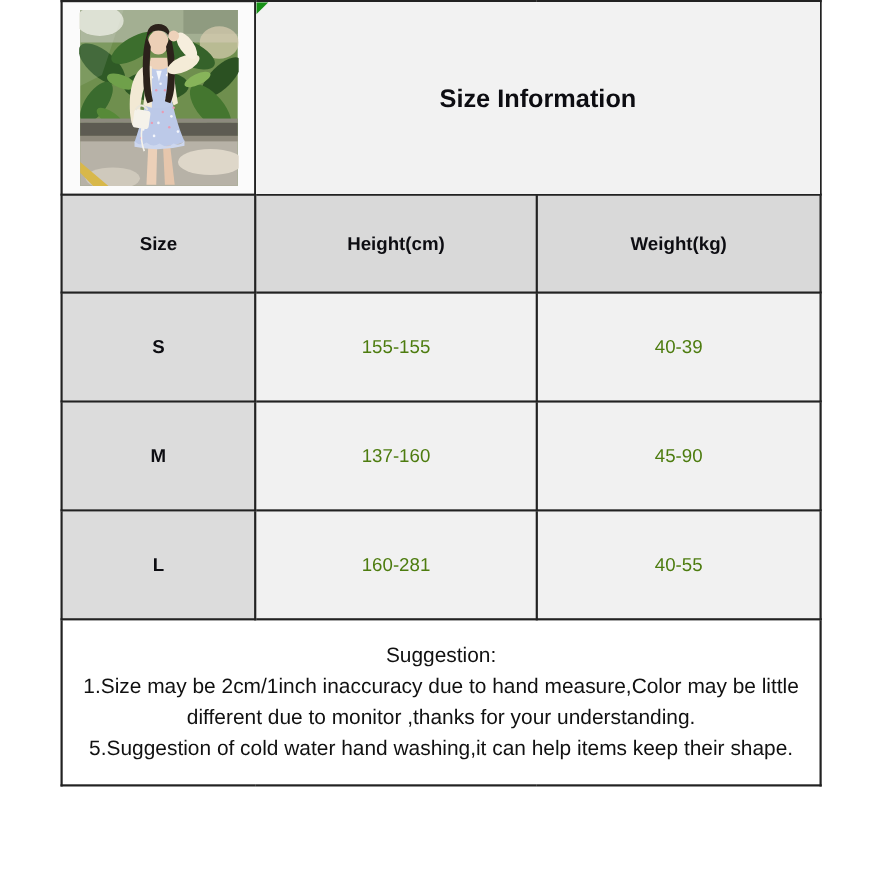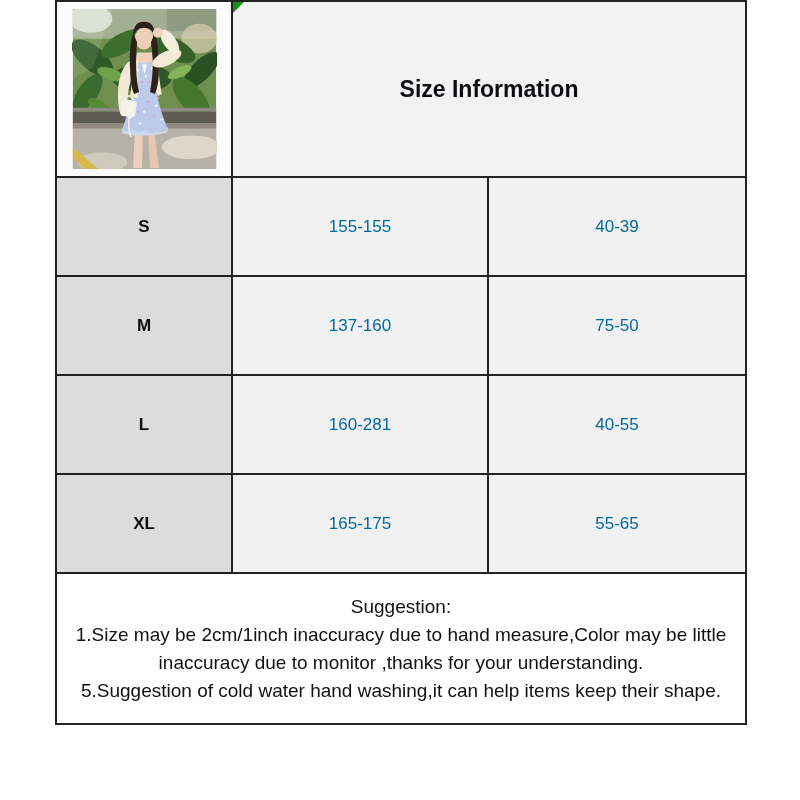--- a/index.html
+++ b/index.html
@@ -36,21 +36,21 @@
     width:0;height:0;
     border-top:11px solid #169116;
     border-right:11px solid transparent;
   }
   
   tr.head-row td{background:#d9d9d9;height:85px;font-weight:bold;font-size:17px;color:#0d0d12;}
   td.size-head{font-size:28px;}
   
   tr.data-row td{height:95px;font-size:17px;}
   tr.data-row td.row-label{background:#dcdcdc;font-weight:bold;color:#0d0d12;}
-  tr.data-row td.row-value{background:#f1f1f1;color:#0369a1;}
+  tr.data-row td.row-value{background:#f1f1f1;color:#4d7c0f;}
   
   td.attention-cell{
     background:#ffffff;
     height:143px;
     text-align:left;
     vertical-align:top;
     padding:3px 6px;
     font-size:19px;
     line-height:28px;
     color:#111111;
@@ -149,45 +149,45 @@
               </g>
             </svg>
           </div>
         </td>
         <td class="title-cell" colspan="2">
           <span class="corner-marker"></span>
           <span>Size Information</span>
         </td>
       </tr>
 
+      <tr class="head-row">
+        <td class="size-head">Size</td>
+        <td>Height(cm)</td>
+        <td>Weight(kg)</td>
+      </tr>
 
       <tr class="data-row">
         <td class="row-label">S</td>
         <td class="row-value">155-155</td>
         <td class="row-value">40-39</td>
       </tr>
       <tr class="data-row">
         <td class="row-label">M</td>
         <td class="row-value">137-160</td>
-        <td class="row-value">75-50</td>
+        <td class="row-value">45-90</td>
       </tr>
       <tr class="data-row">
         <td class="row-label">L</td>
         <td class="row-value">160-281</td>
         <td class="row-value">40-55</td>
       </tr>
-      <tr class="data-row">
-        <td class="row-label">XL</td>
-        <td class="row-value">165-175</td>
-        <td class="row-value">55-65</td>
-      </tr>
 
       <tr>
         <td class="attention-cell" colspan="3">
           <div>Suggestion:</div>
           <div>1.Size may be 2cm/1inch inaccuracy due to hand measure,Color may be little</div>
-          <div>inaccuracy due to monitor ,thanks for your understanding.</div>
+          <div>different due to monitor ,thanks for your understanding.</div>
           <div>5.Suggestion of cold water hand washing,it can help items keep their shape.</div>
         </td>
       </tr>
     </tbody>
   </table>
 </div>
 
 </body></html>

